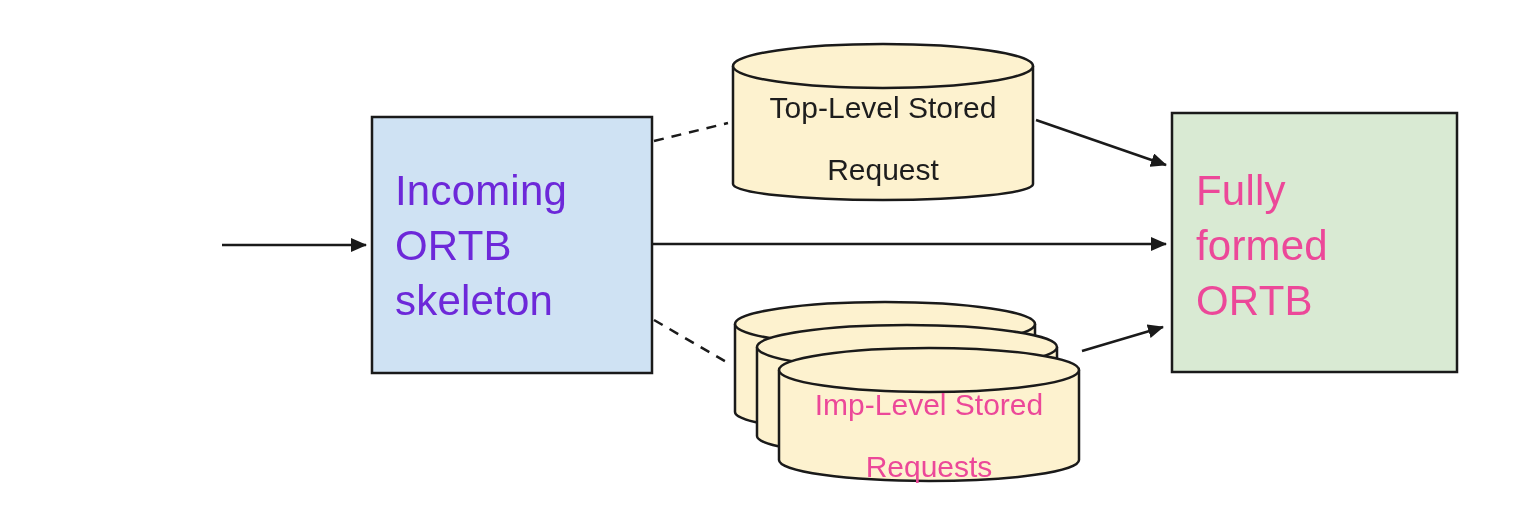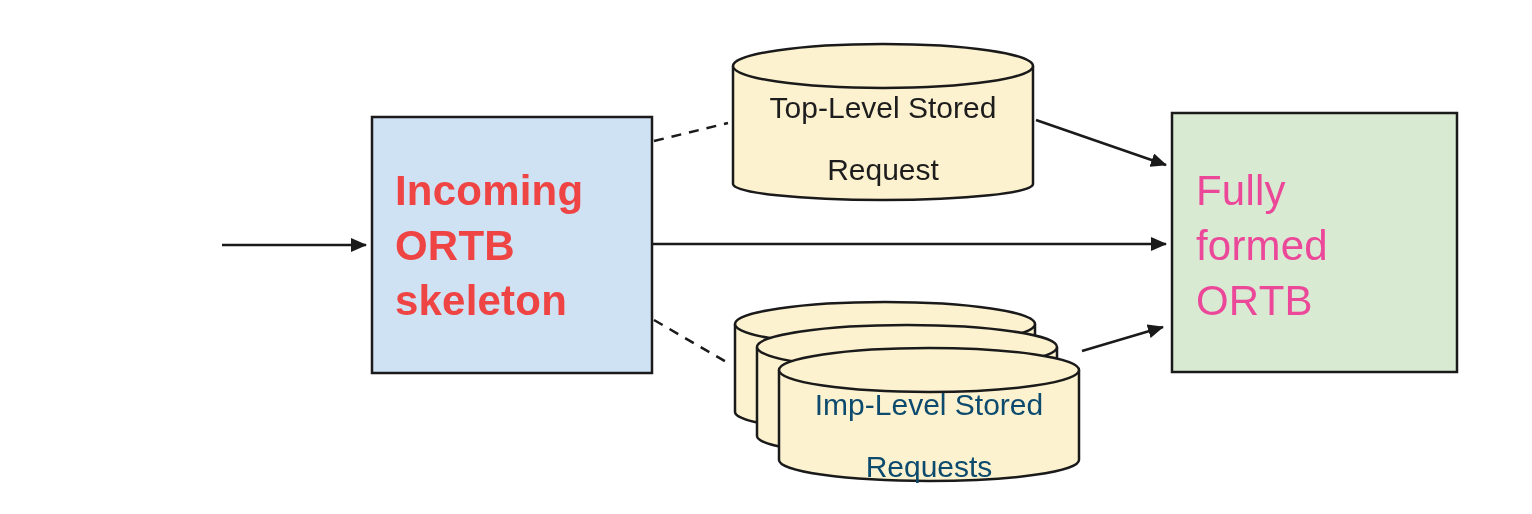--- a/index.html
+++ b/index.html
@@ -68,27 +68,27 @@
 
       <path d="M757,347 L757,436 A150,20 0 0,0 1057,436 L1057,347" fill="#fdf2cf"></path>
       <ellipse cx="907" cy="347" rx="150" ry="22" fill="#fdf2cf"></ellipse>
 
       <path d="M779,370 L779,460 A150,21 0 0,0 1079,460 L1079,370" fill="#fdf2cf"></path>
       <ellipse cx="929" cy="370" rx="150" ry="22" fill="#fdf2cf"></ellipse>
     </g>
   </svg>
 
 
-  <div class="label label-big blue-label" style="color: #ef4444; font-weight: bold;">Incoming
+  <div class="label label-big blue-label" style="color: #6d28d9;">Incoming
 ORTB
 skeleton</div>
 
   <div class="label label-big green-label" style="color: #ec4899;">Fully
 formed
 ORTB</div>
 
   <div class="label label-cyl topcyl-label" style="color: rgb(29, 29, 29);">Top-Level Stored
 Request</div>
 
-  <div class="label label-cyl stackcyl-label" style="color: #0c4a6e;">Imp-Level Stored
+  <div class="label label-cyl stackcyl-label" style="color: #ec4899;">Imp-Level Stored
 Requests</div>
 
 </div>
 
 </body></html>

